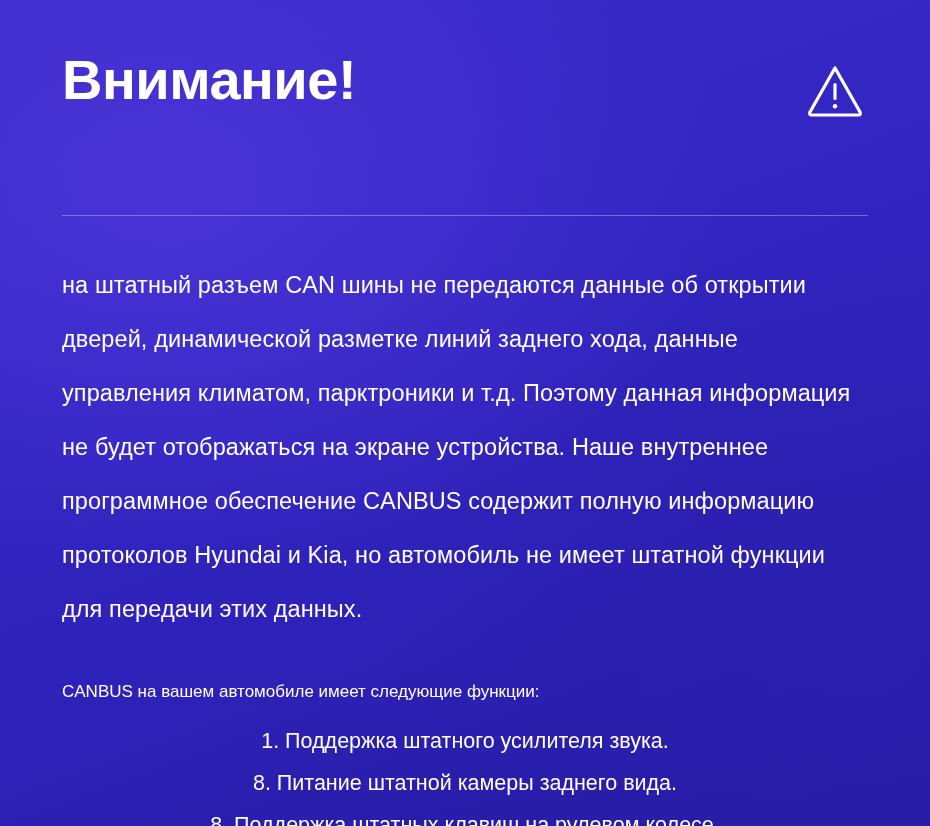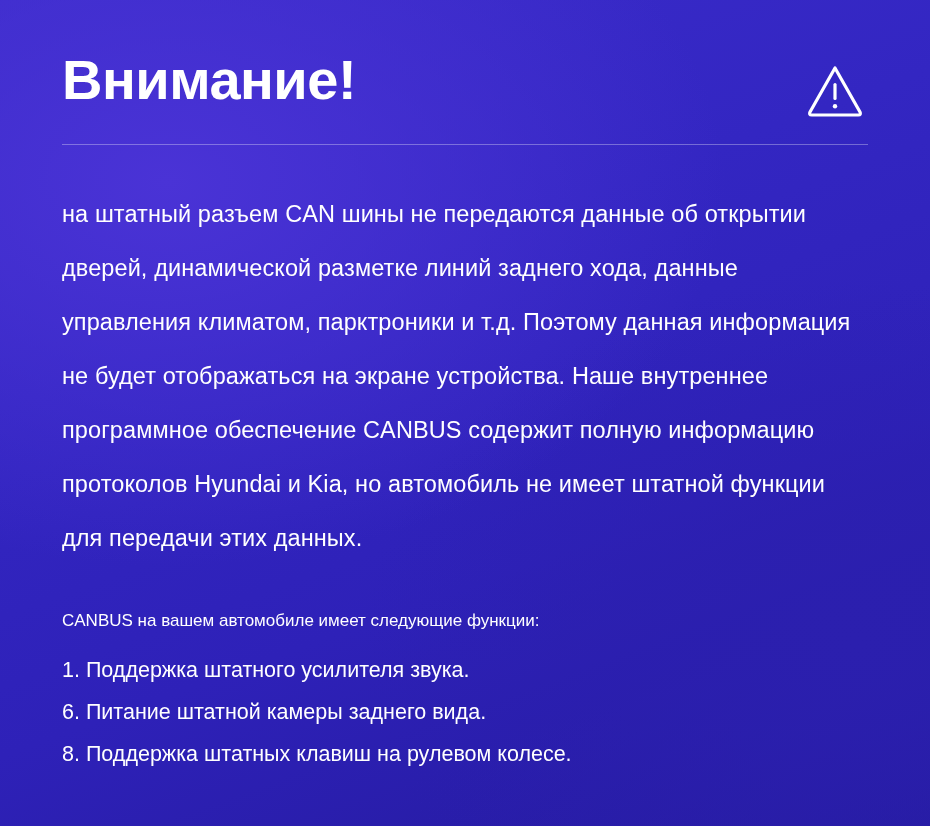--- a/index.html
+++ b/index.html
@@ -20,21 +20,21 @@
     box-sizing: border-box;
     background:
       radial-gradient(ellipse 900px 620px at 18% 22%, #4a33d6 0%, rgba(74,51,214,0) 62%),
       radial-gradient(ellipse 760px 560px at 92% 78%, #2b1fae 0%, rgba(43,31,174,0) 65%),
       linear-gradient(160deg, #3b2ccb 0%, #3326c2 35%, #2e21b8 65%, #241a9e 100%);
     padding: 0 62px;
     color: #ffffff;
   }
   .header {
     position: relative;
-    height: 145px;
+    height: 216px;
     text-align: right;
   }
   .title {
     position: absolute;
     left: 0;
     top: 52px;
     margin: 0;
     font-size: 56px;
     line-height: 1;
     font-weight: bold;
@@ -76,20 +76,21 @@
     line-height: 40px;
     font-weight: 500;
     color: #ffffff;
   }
   .feature-item {
     margin: 0;
     font-size: 21.5px;
     line-height: 42px;
     font-weight: 500;
     color: #ffffff;
+    text-align: center;
   }
 </style>
 </head>
 <body>
 
 <div class="poster">
 
   <div class="header">
     <h1 class="title">Внимание!</h1>
 
@@ -102,17 +103,17 @@
     </span>
 
     <div class="divider"></div>
   </div>
 
   <p class="body-text">на штатный разъем CAN шины не передаются данные об открытии дверей, динамической разметке линий заднего хода, данные управления климатом, парктроники и т.д. Поэтому данная информация не будет отображаться на экране устройства. Наше внутреннее программное обеспечение CANBUS содержит полную информацию протоколов Hyundai и Kia, но автомобиль не имеет штатной функции для передачи этих данных.</p>
 
   <div class="features">
     <p class="features-intro">CANBUS на вашем автомобиле имеет следующие функции:</p>
     <p class="feature-item">1. Поддержка штатного усилителя звука.</p>
-    <p class="feature-item">6. Питание штатной камеры заднего вида.</p>
+    <p class="feature-item">8. Питание штатной камеры заднего вида.</p>
     <p class="feature-item">8. Поддержка штатных клавиш на рулевом колесе.</p>
   </div>
 
 </div>
 
 </body></html>

